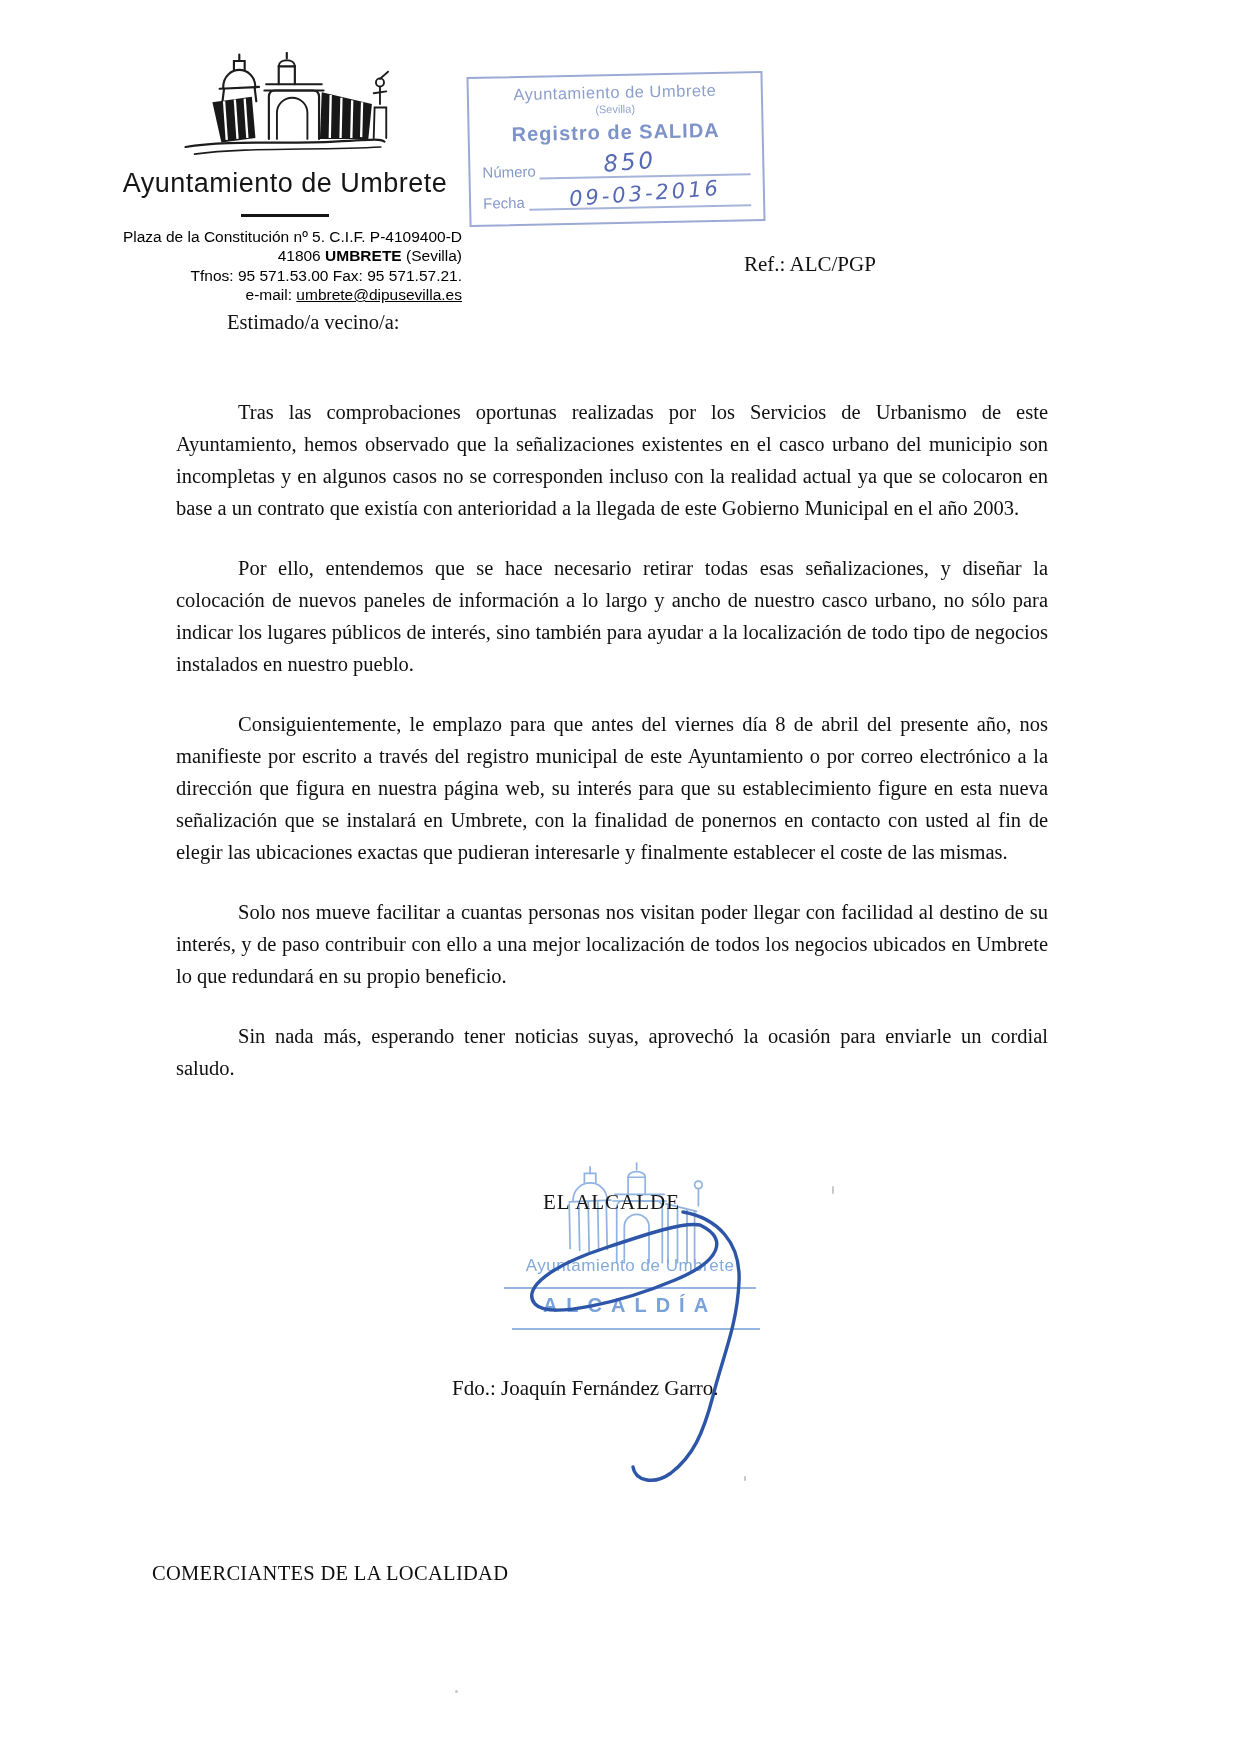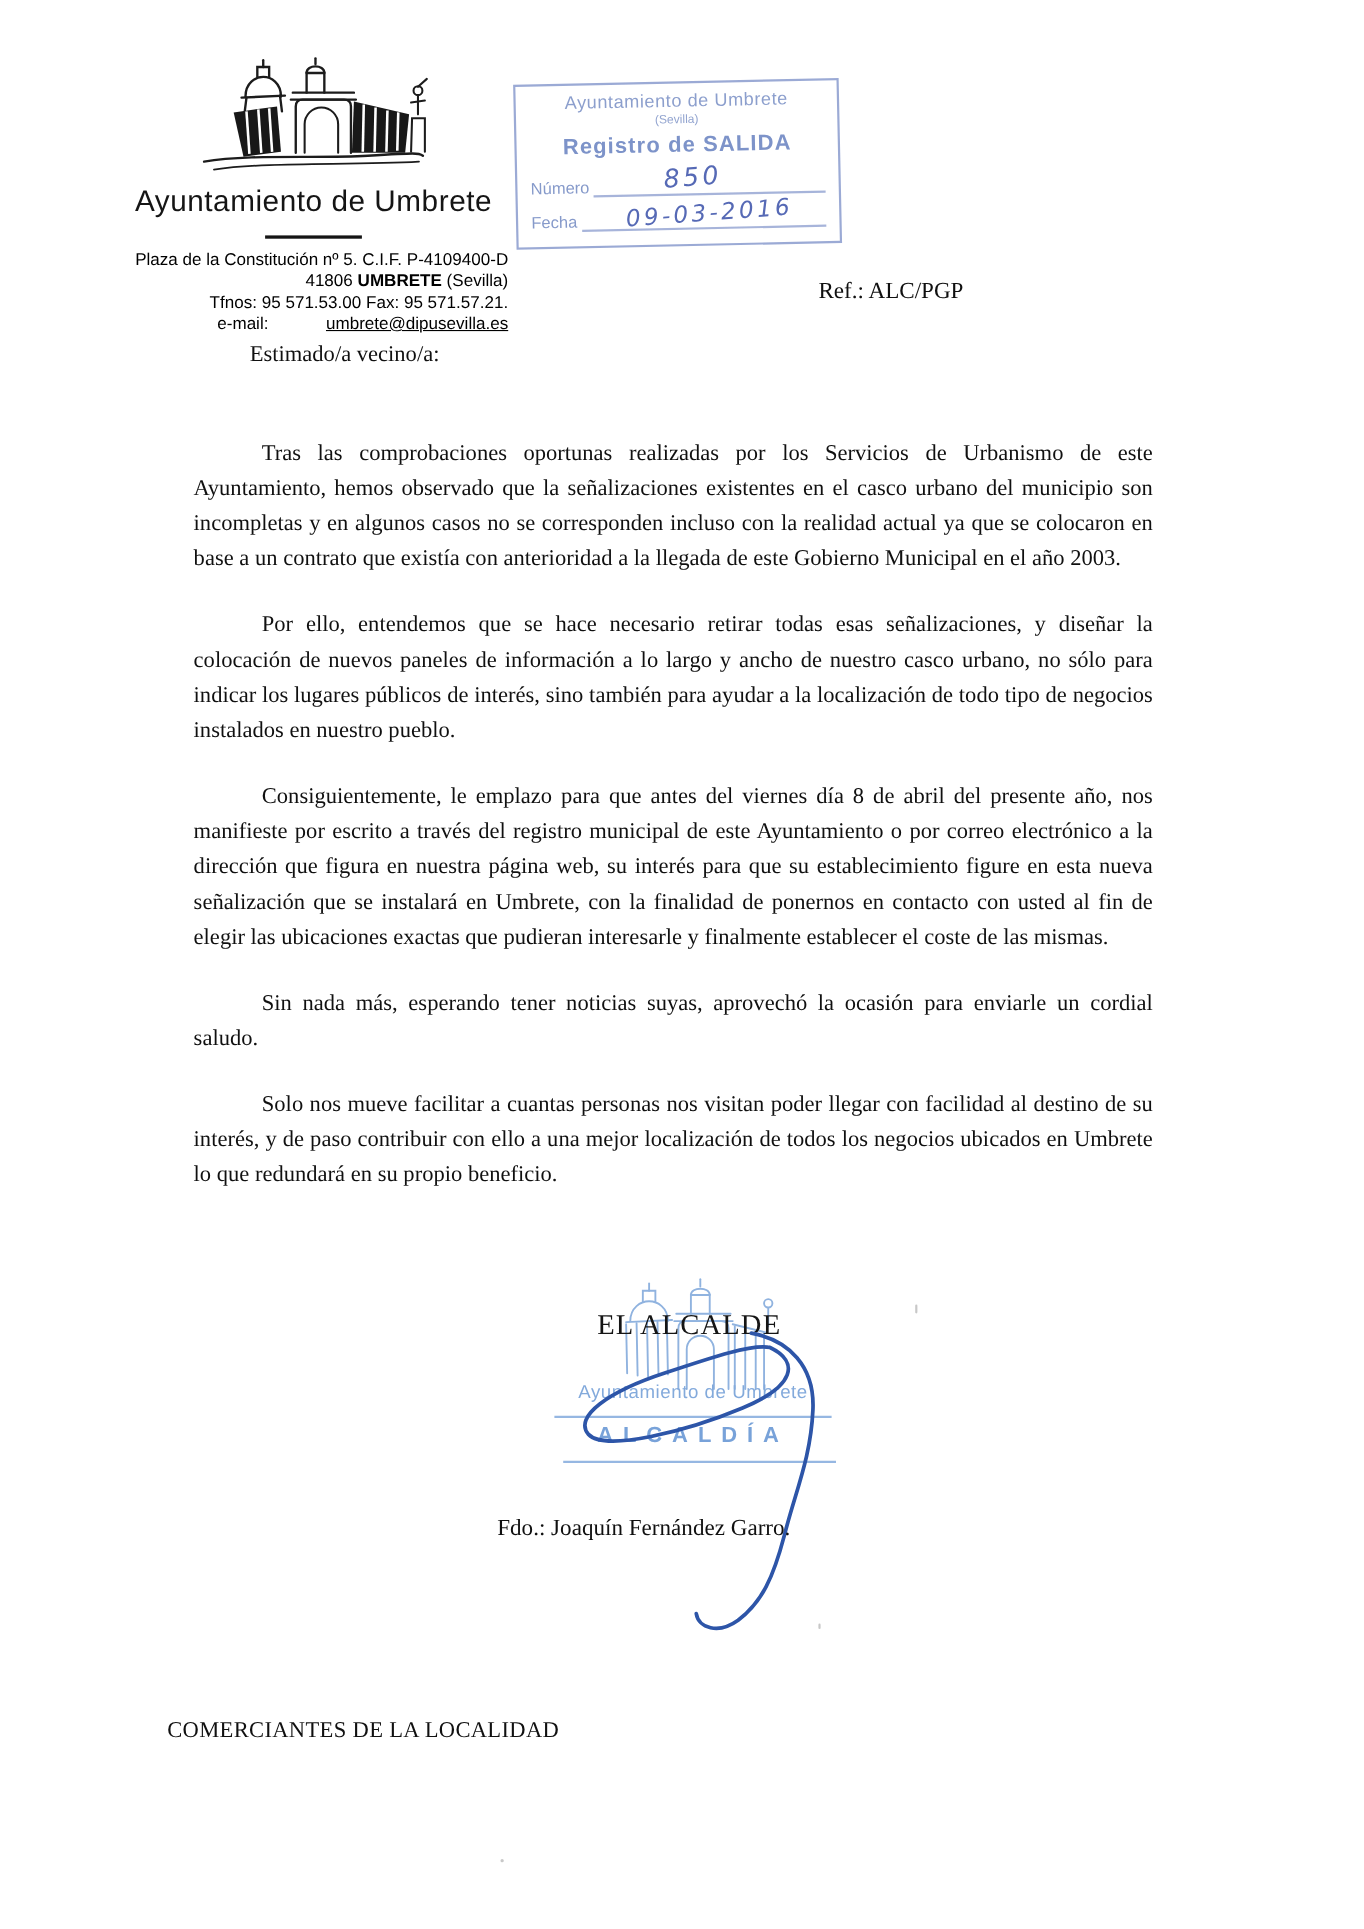--- a/index.html
+++ b/index.html
@@ -9,21 +9,21 @@
     font-family:"Liberation Serif", serif;color:#111;
   }
   
   .header-left{position:absolute;left:108px;top:52px;width:354px;text-align:center;
     font-family:"Liberation Sans", sans-serif;}
   .logo-svg{display:block;margin:0 auto;width:212px;height:112px;}
   .org-name{font-size:27px;letter-spacing:.5px;color:#151515;margin-top:4px;}
   .header-divider{width:88px;height:2.5px;background:#151515;margin:15px auto 10px;}
   .address{font-size:15.5px;line-height:19.5px;color:#000;text-align:right;}
   .address .bold{font-weight:bold;}
-  .address .email{text-decoration:underline;margin-left:48px;}
+  .address .email{text-decoration:underline;}
   
   .registry-stamp{
     position:absolute;left:468px;top:74px;width:296px;height:150px;
     border:2.5px solid rgba(122,142,199,.75);
     transform:rotate(-1.2deg);
     font-family:"Liberation Sans", sans-serif;color:#8095c8;
     padding:7px 12px 4px;box-sizing:border-box;
   }
   .rs-line1{font-size:16.5px;text-align:center;letter-spacing:.5px;opacity:.9;}
   .rs-line2{font-size:11px;text-align:center;opacity:.85;margin-top:1px;}
@@ -41,21 +41,21 @@
   .hand-num{font-size:23px;}
   .hand-date{font-size:21px;left:18%;}
   
   .ref{position:absolute;left:744px;top:220px;font-size:21px;color:#101010;margin-top:32px;}
   
   .body-text{position:absolute;left:165px;top:306px;width:894px;
     font-size:20.5px;line-height:32px;text-align:justify;color:#101010;}
   .body-text .salutation{text-indent:62px;margin:0 0 58px;}
   .body-text p{text-indent:62px;margin:0 11px 28px;}
   
-  .el-alcalde{position:absolute;left:543px;top:1190px;font-size:26px;letter-spacing:1px;color:#151515;}
+  .el-alcalde{position:absolute;left:543px;top:1190px;font-size:21px;letter-spacing:1px;color:#151515;}
   .alcaldia-stamp{position:absolute;left:498px;top:1156px;width:264px;height:192px;
     font-family:"Liberation Sans", sans-serif;color:#79a3d9;opacity:.92;}
   .alc-arch{position:absolute;left:56px;top:0;width:152px;height:128px;}
   .alc-org{position:absolute;top:100px;left:0;width:100%;text-align:center;font-size:17px;letter-spacing:.5px;}
   .alc-line1{position:absolute;top:131px;left:6px;right:6px;border-top:2px solid rgba(121,163,217,.85);}
   .alc-office{position:absolute;top:138px;left:0;width:100%;text-align:center;
     font-size:20px;font-weight:bold;letter-spacing:9px;color:#6d9bd6;}
   .alc-line2{position:absolute;top:172px;left:14px;right:2px;border-top:2px solid rgba(121,163,217,.85);}
   .signature-svg{position:absolute;left:495px;top:1160px;width:300px;height:330px;}
   .fdo{position:absolute;left:452px;top:1340px;font-size:21px;color:#101010;margin-top:36px;}
@@ -136,22 +136,22 @@
     </div>
   </div>
 
   <div class="ref">Ref.: ALC/PGP</div>
 
   <div class="body-text">
     <div class="salutation">Estimado/a vecino/a:</div>
     <p>Tras las comprobaciones oportunas realizadas por los Servicios de Urbanismo de este Ayuntamiento, hemos observado que la señalizaciones existentes en el casco urbano del municipio son incompletas y en algunos casos no se corresponden incluso con la realidad actual ya que se colocaron en base a un contrato que existía con anterioridad a la llegada de este Gobierno Municipal en el año 2003.</p>
     <p>Por ello, entendemos que se hace necesario retirar todas esas señalizaciones, y diseñar la colocación de nuevos paneles de información a lo largo y ancho de nuestro casco urbano, no sólo para indicar los lugares públicos de interés, sino también para ayudar a la localización de todo tipo de negocios instalados en nuestro pueblo.</p>
     <p>Consiguientemente, le emplazo para que antes del viernes día 8 de abril del presente año, nos manifieste por escrito a través del registro municipal de este Ayuntamiento o por correo electrónico a la dirección que figura en nuestra página web, su interés para que su establecimiento figure en esta nueva señalización que se instalará en Umbrete, con la finalidad de ponernos en contacto con usted al fin de elegir las ubicaciones exactas que pudieran interesarle y finalmente establecer el coste de las mismas.</p>
+    <p>Solo nos mueve facilitar a cuantas personas nos visitan poder llegar con facilidad al destino de su interés, y de paso contribuir con ello a una mejor localización de todos los negocios ubicados en Umbrete lo que redundará en su propio beneficio.</p>
     <p>Sin nada más, esperando tener noticias suyas, aprovechó la ocasión para enviarle un cordial saludo.</p>
-    <p>Solo nos mueve facilitar a cuantas personas nos visitan poder llegar con facilidad al destino de su interés, y de paso contribuir con ello a una mejor localización de todos los negocios ubicados en Umbrete lo que redundará en su propio beneficio.</p>
   </div>
 
   <div class="alcaldia-stamp">
     <svg class="alc-arch" viewBox="0 0 160 130" aria-hidden="true">
       <g fill="none" stroke="#79a3d9" stroke-width="1.8" stroke-linecap="round" opacity=".9">
         <path d="M20 45 C 20 32, 30 26, 38 26 C 46 26, 56 32, 56 45"></path>
         <path d="M16 46 L 60 44"></path>
         <path d="M32 26 L 32 16 L 44 16 L 44 26"></path>
         <path d="M38 16 L 38 9"></path>
         <path d="M16 48 L 17 95 M26 47 L 27 97 M36 46 L 37 98 M46 45 L 47 97 M55 45 L 56 96"></path>

